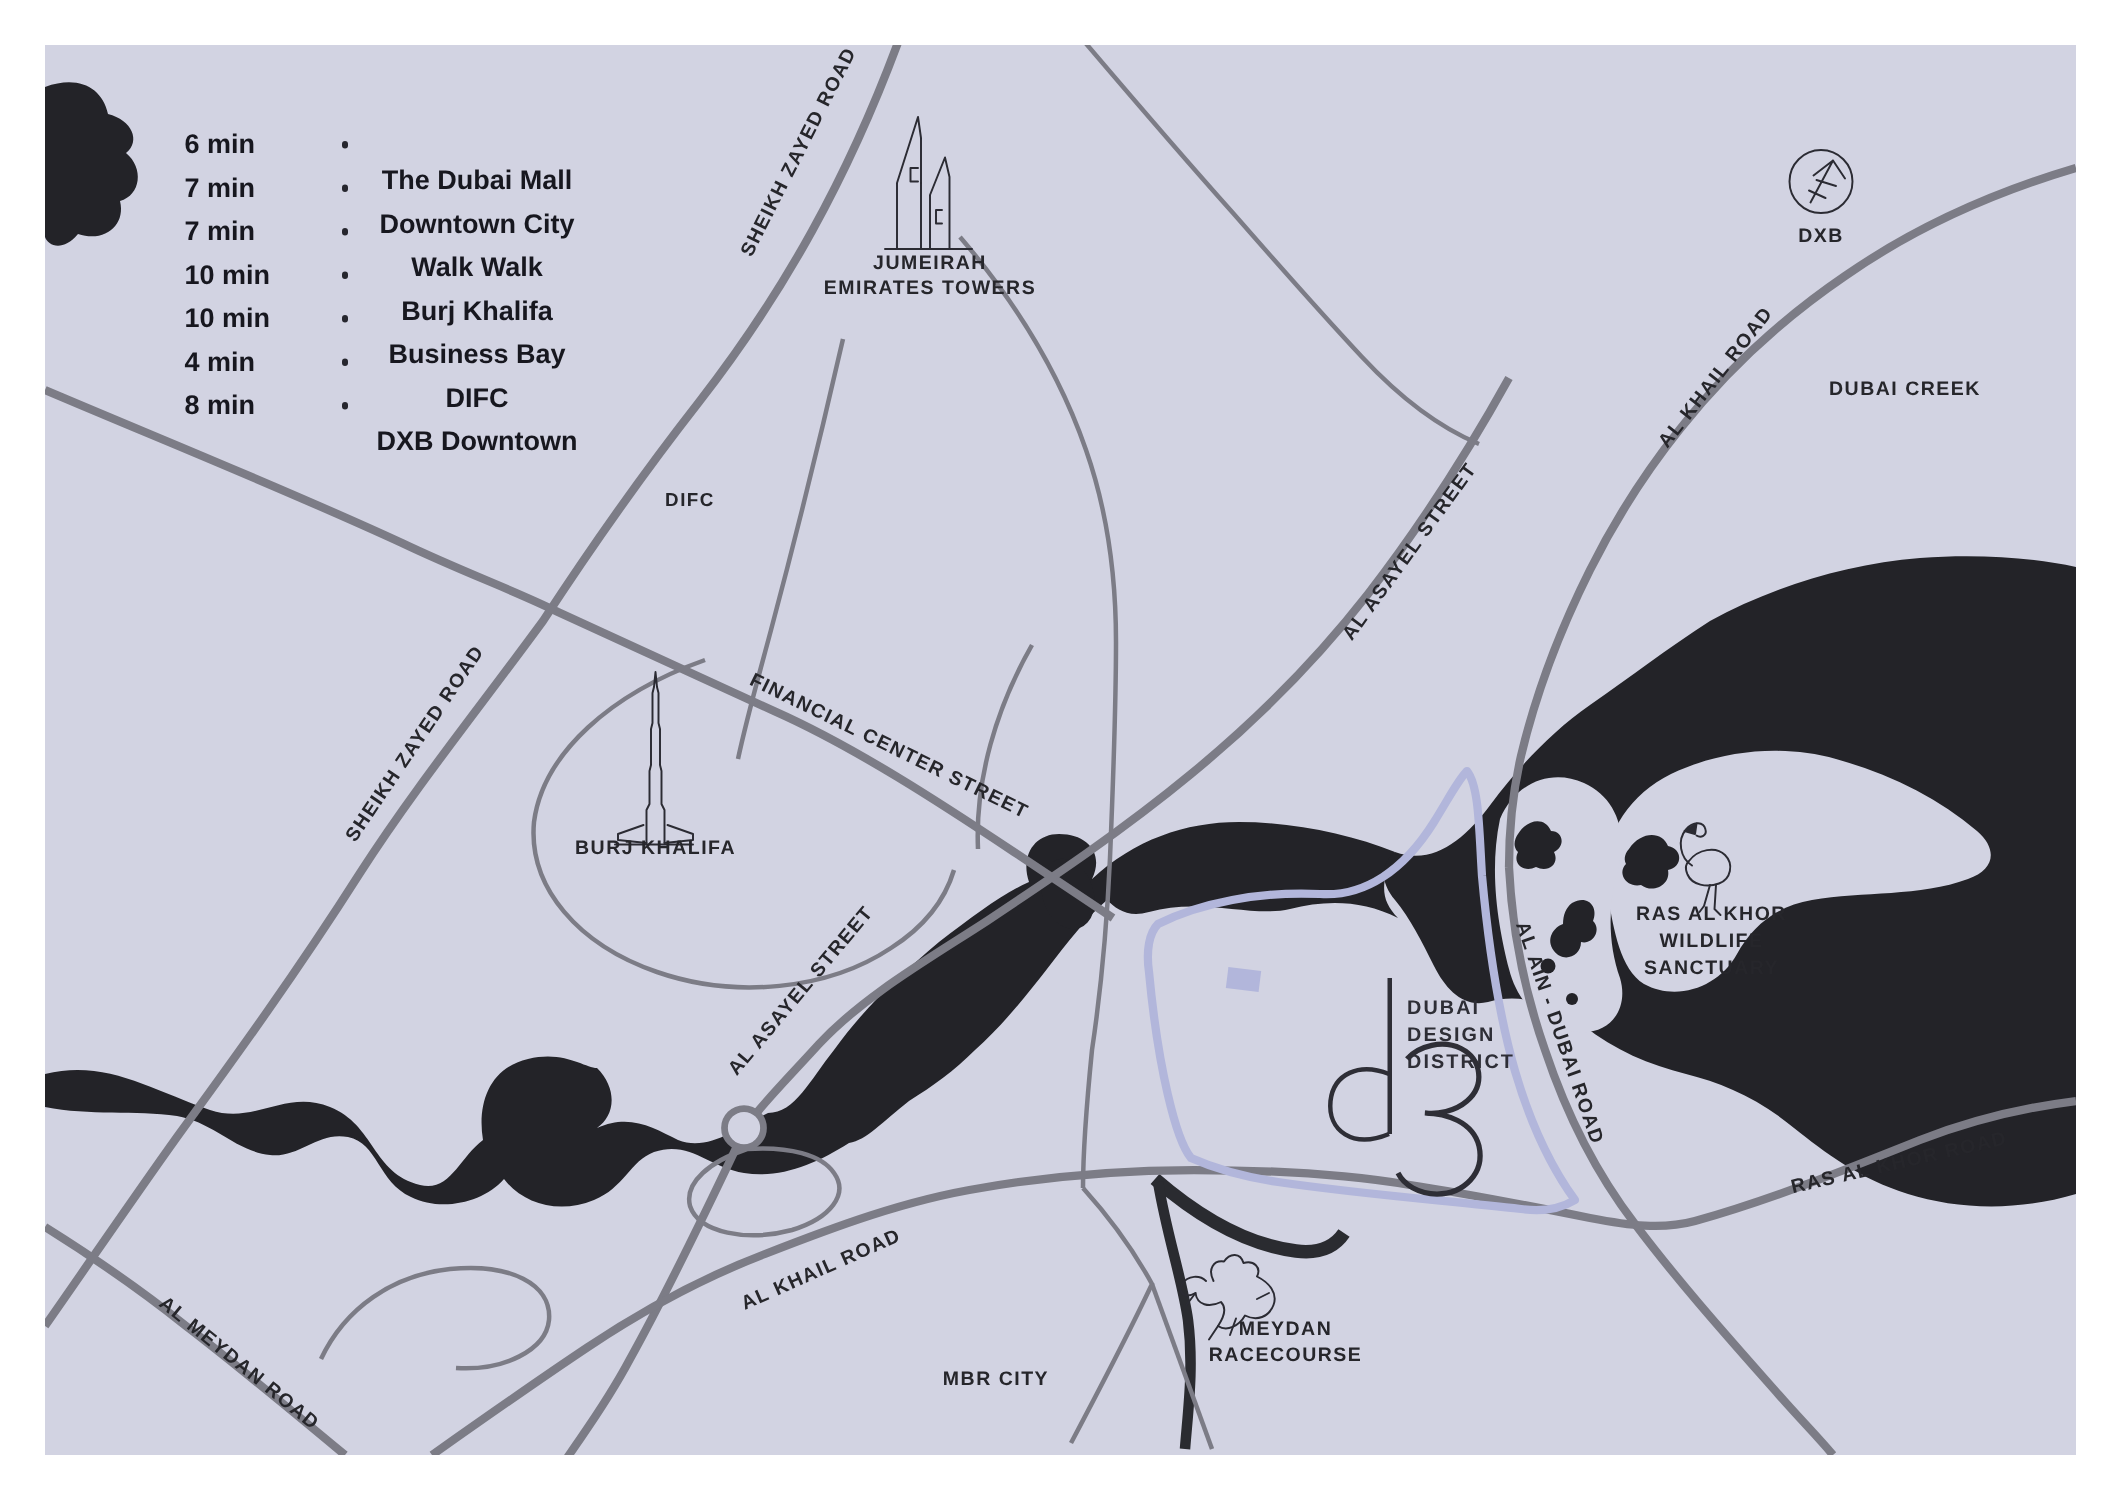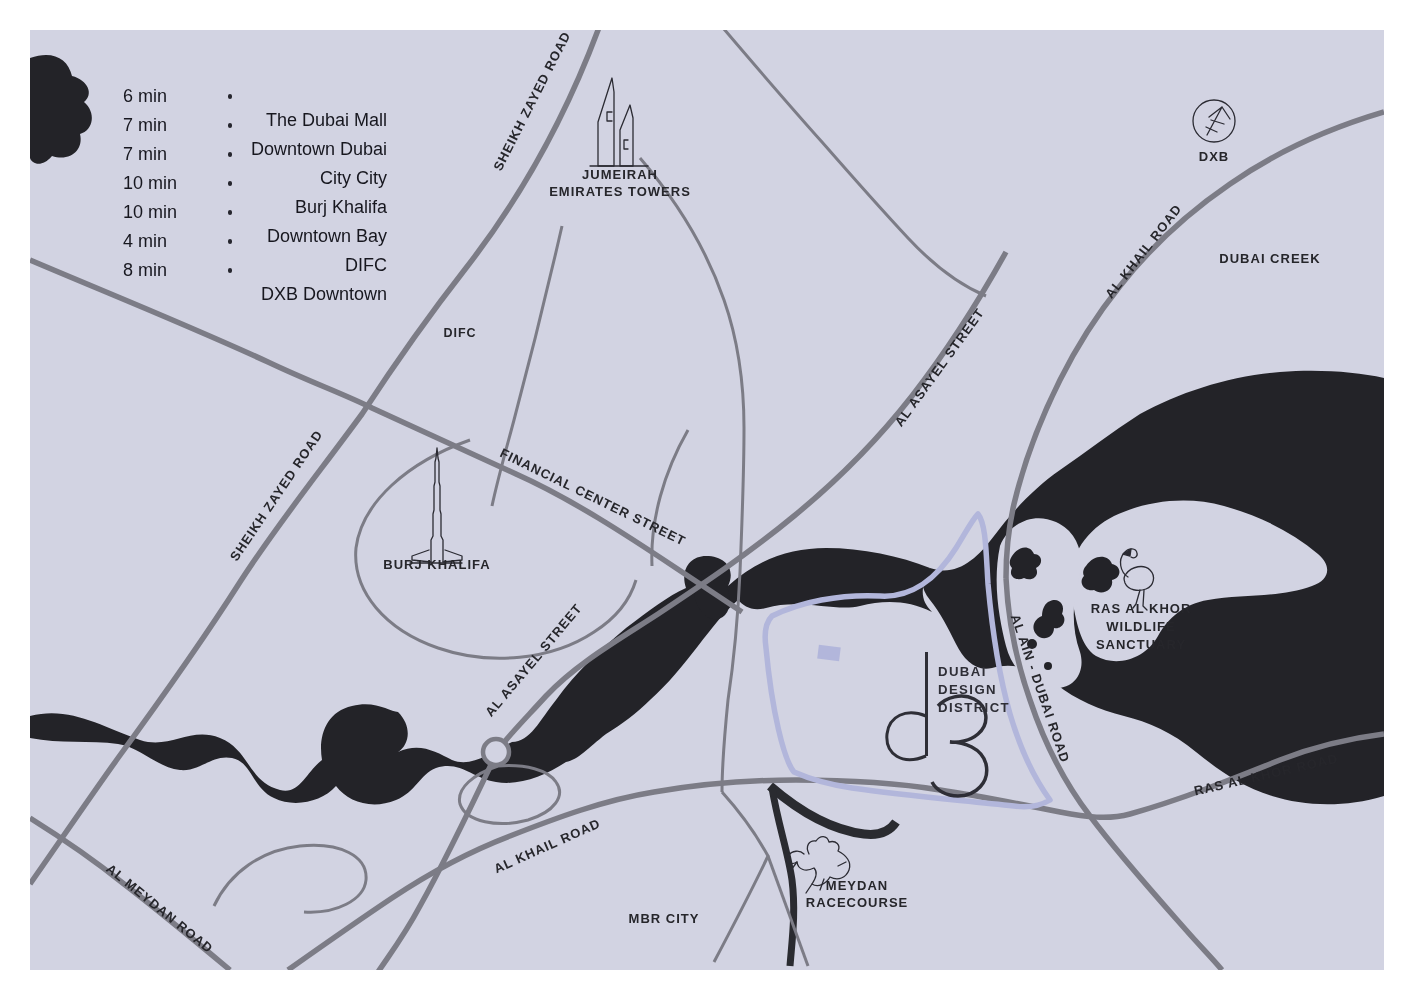--- a/index.html
+++ b/index.html
@@ -14,24 +14,24 @@
   .canal{stroke:#2a2b30;fill:none;}
   .d3line{stroke:#b2b6db;fill:none;stroke-width:5.5;stroke-linejoin:round;}
   .icon{stroke:#2b2b33;fill:none;stroke-width:1.3;stroke-linejoin:round;stroke-linecap:round;}
   .maplabel{font-family:"Liberation Sans",sans-serif;font-size:13px;letter-spacing:1px;
     fill:#26262b;font-weight:bold;text-anchor:middle;}
   .small{font-size:12.5px;}
   .logotext{font-size:13.2px;letter-spacing:1.4px;fill:#2e2e36;font-weight:bold;text-anchor:start;}
   .logoglyph{stroke:#2e2e36;fill:none;}
   .legend{position:absolute;left:123px;top:82px;display:grid;
     grid-template-columns:86px 42px auto;grid-auto-rows:29px;align-items:center;
-    color:#17171f;font-size:18px;font-weight:400;}
+    color:#17171f;font-size:18px;font-weight:700;}
   .legend .time{text-align:left;}
   .legend .bullet{width:4.5px;height:4.5px;border-radius:50%;background:#26262e;justify-self:center;}
-  .legend .place{text-align:right;margin-top:48px;}
+  .legend .place{text-align:center;margin-top:48px;}
 </style>
 </head>
 <body>
 
 <div class="stage">
 <svg width="1414" height="1000" viewBox="0 0 1414 1000">
 
   <rect x="30" y="30" width="1354" height="940" fill="#d2d3e2"></rect>
   <clipPath id="mapclip">
         <rect x="30" y="30" width="1354" height="940"></rect>
@@ -185,33 +185,33 @@
   </g>
 </svg>
 
 <div class="legend">
   <div class="time">6 min</div>
   <div class="bullet"></div>
   <div class="place">The Dubai Mall</div>
 
   <div class="time">7 min</div>
   <div class="bullet"></div>
-  <div class="place">Downtown Dubai</div>
+  <div class="place">Downtown City</div>
 
   <div class="time">7 min</div>
   <div class="bullet"></div>
-  <div class="place">City City</div>
+  <div class="place">Walk Walk</div>
 
   <div class="time">10 min</div>
   <div class="bullet"></div>
   <div class="place">Burj Khalifa</div>
 
   <div class="time">10 min</div>
   <div class="bullet"></div>
-  <div class="place">Downtown Bay</div>
+  <div class="place">Business Bay</div>
 
   <div class="time">4 min</div>
   <div class="bullet"></div>
   <div class="place">DIFC</div>
 
   <div class="time">8 min</div>
   <div class="bullet"></div>
   <div class="place">DXB Downtown</div>
 </div>
 </div>

